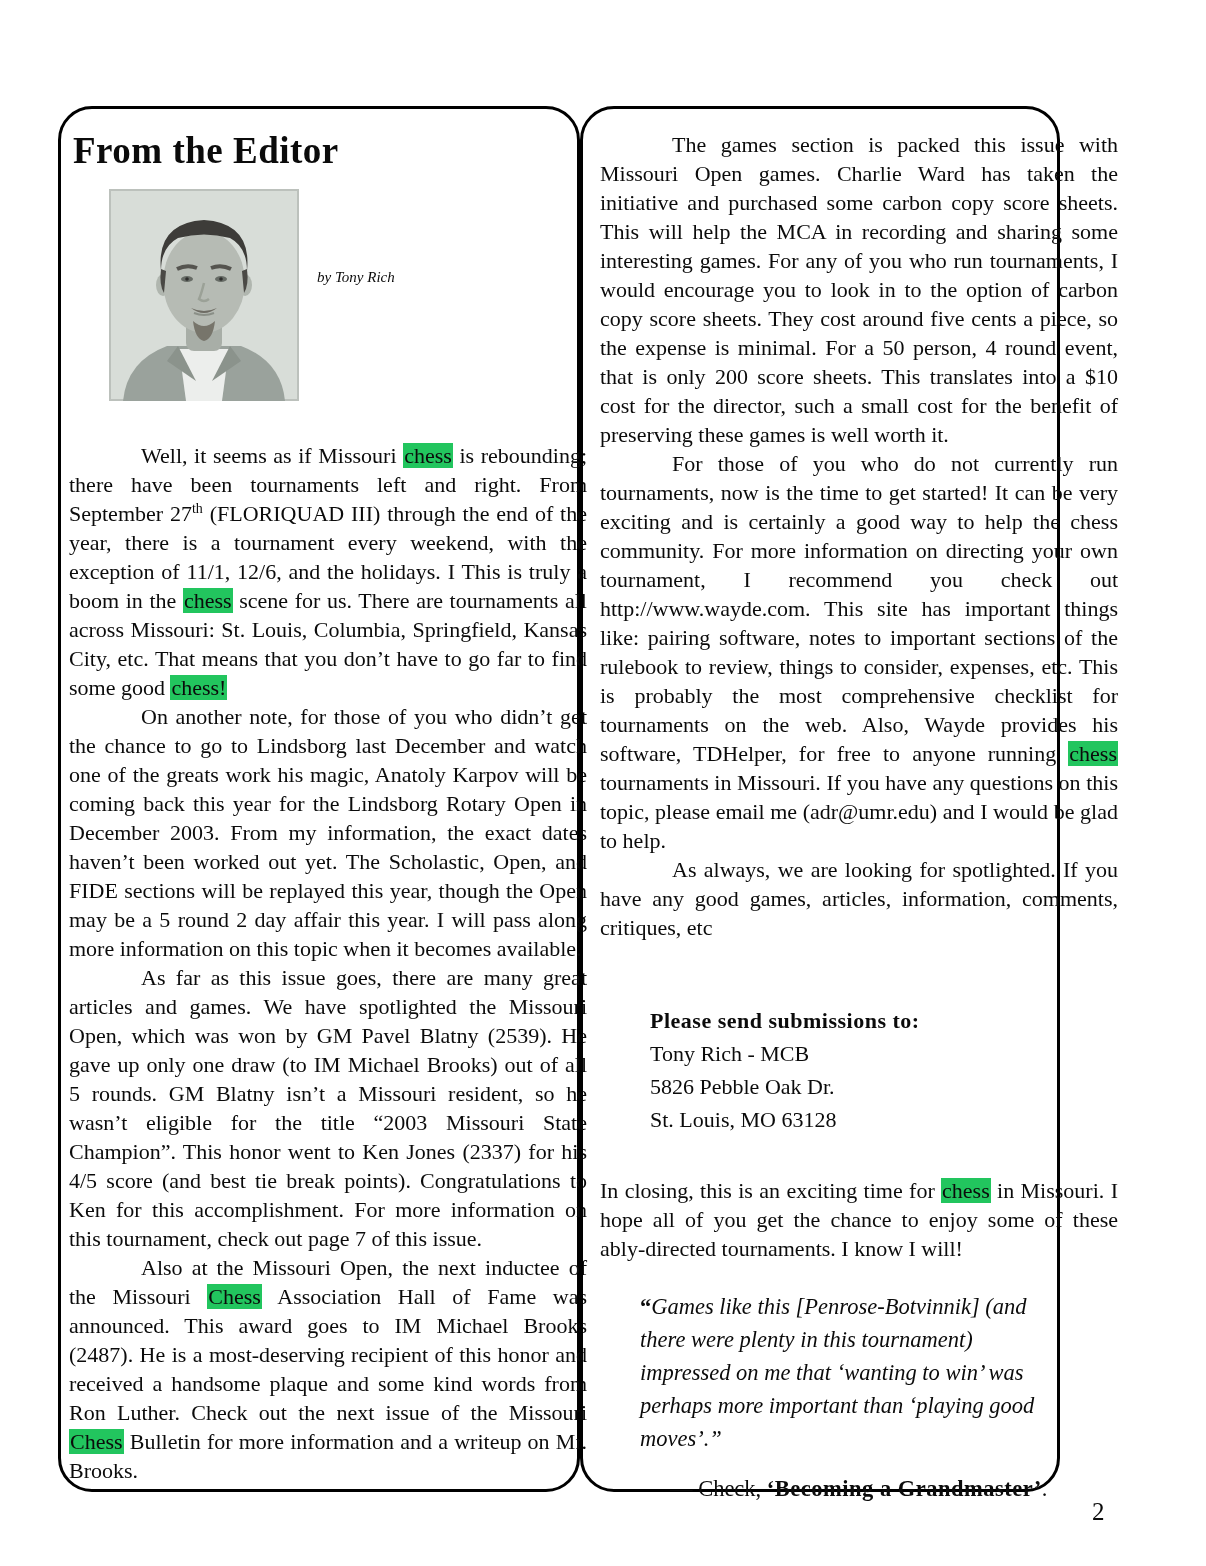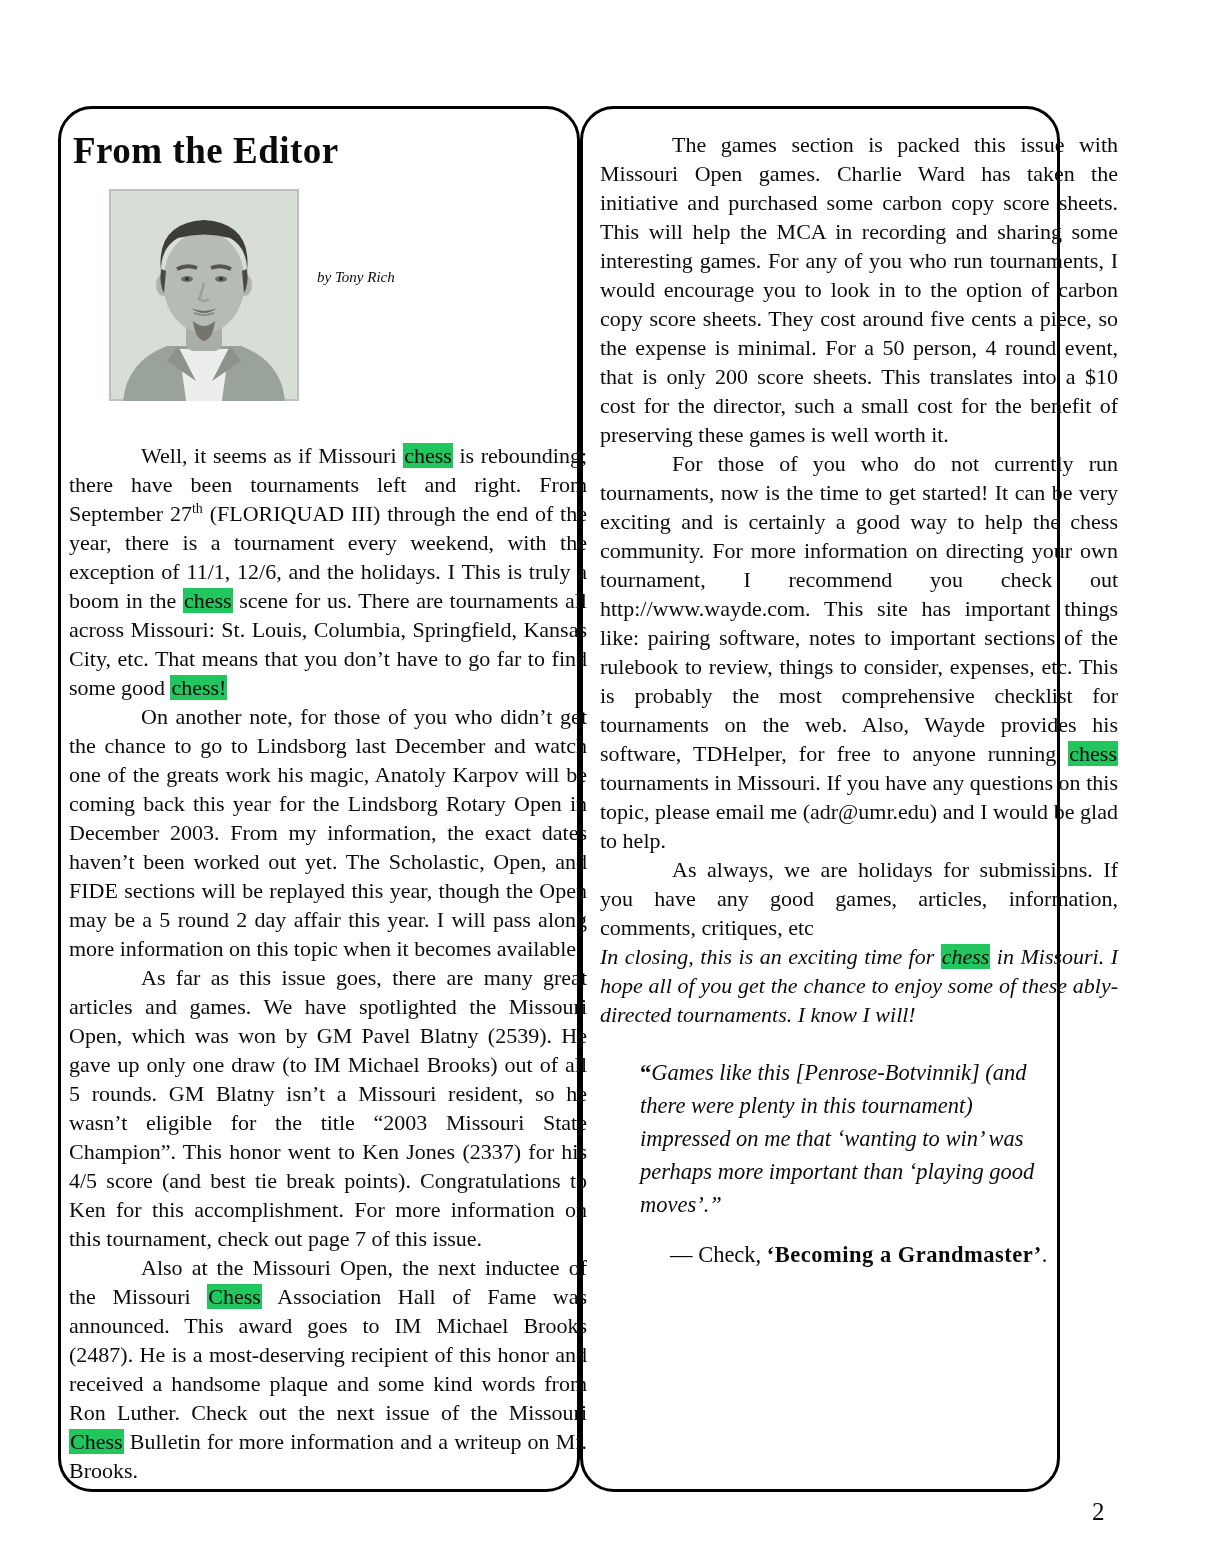--- a/index.html
+++ b/index.html
@@ -34,21 +34,21 @@
   .par{
     margin:0;text-align:justify;
     font-size:22px;line-height:29px;
   }
   .par.indent{text-indent:72px;}
   .lc-body{margin-top:40px;}
   mark.hl{background:#22c55e;color:inherit;padding:0 1px;}
   sup{font-size:14px;line-height:0;}
   .submissions{margin:62px 0 0 50px;font-size:22px;line-height:33px;}
   .sub-heading{font-weight:bold;letter-spacing:0.5px;}
-  .closing{font-style:italic;}
+  .closing{margin-top:40px;}
   .quote{
     margin:27px 0 0 40px;width:404px;
     font-style:italic;font-size:22.5px;line-height:33px;
     text-align:left;
   }
   .qmark{font-style:normal;font-weight:bold;}
   .attribution{margin:19px 0 0 70px;font-size:22.5px;line-height:29px;}
   .attribution b{letter-spacing:0.5px;font-family:Liberation Serif, serif;}
   .page-number{
     position:absolute;left:1092px;top:1498px;
@@ -115,22 +115,28 @@
     </div>
   </section>
 
   <section class="box box-right">
     <div class="rc-inner">
 
       <p class="par indent"><span>The games section is packed this issue with Missouri Open games. Charlie Ward has taken the initiative and purchased some carbon copy score sheets. This will help the MCA in recording and sharing some interesting games. For any of you who run tournaments, I would encourage you to look in to the option of carbon copy score sheets. They cost around five cents a piece, so the expense is minimal. For a 50 person, 4 round event, that is only 200 score sheets. This translates into a $10 cost for the director, such a small cost for the benefit of preserving these games is well worth it.</span></p>
 
       <p class="par indent"><span>For those of you who do not currently run tournaments, now is the time to get started! It can be very exciting and is certainly a good way to help the chess community. For more information on directing your own tournament, I recommend you check out http://www.wayde.com. This site has important things like: pairing software, notes to important sections of the rulebook to review, things to consider, expenses, etc. This is probably the most comprehensive checklist for tournaments on the web. Also, Wayde provides his software, TDHelper, for free to anyone running </span><mark class="hl">chess</mark><span> tournaments in Missouri. If you have any questions on this topic, please email me (adr@umr.edu) and I would be glad to help.</span></p>
 
-      <p class="par indent"><span>As always, we are holidays for submissions. If you have any good games, articles, information, comments, critiques, etc</span></p>
+      <p class="par indent"><span>As always, we are looking for spotlighted. If you have any good games, articles, information, comments, critiques, etc</span></p>
 
+      <div class="submissions">
+        <div class="sub-heading">Please send submissions to:</div>
+        <div>Tony Rich - MCB</div>
+        <div>5826 Pebble Oak Dr.</div>
+        <div>St. Louis, MO 63128</div>
+      </div>
 
       <p class="par closing"><span>In closing, this is an exciting time for </span><mark class="hl">chess</mark><span> in Missouri. I hope all of you get the chance to enjoy some of these ably-directed tournaments. I know I will!</span></p>
 
       <div class="quote"><span class="qmark">“</span><span>Games like this [Penrose-Botvinnik] (and there were plenty in this tournament) impressed on me that ‘wanting to win’ was perhaps more important than ‘playing good moves’.</span><span>”</span></div>
 
       <div class="attribution"><span>— Check, </span><b>‘Becoming a Grandmaster’</b><span>.</span></div>
 
     </div>
   </section>
 

